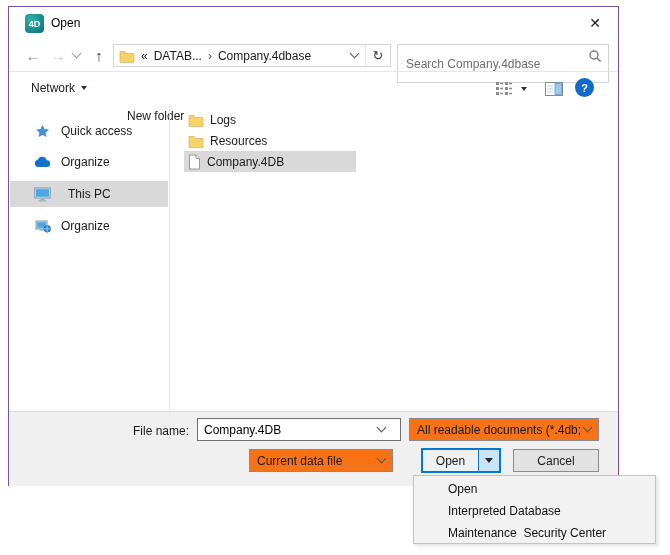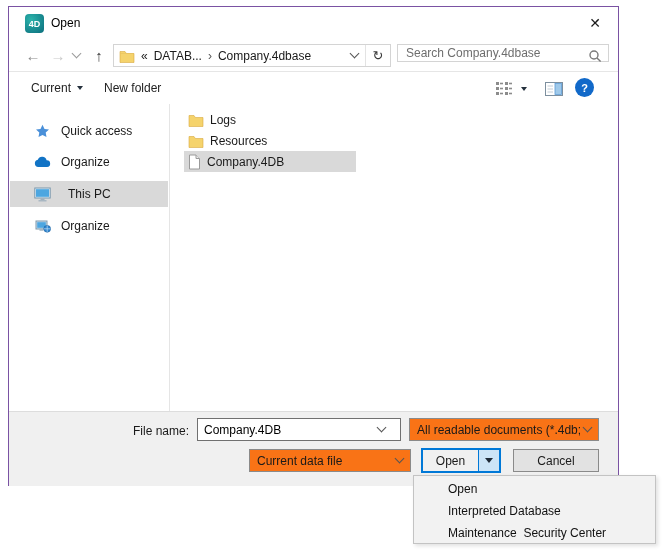--- a/index.html
+++ b/index.html
@@ -27,33 +27,33 @@
   .nav-up   { left:78px; color:#3d3d3d; }
 
   .addressbar { position:absolute; left:104px; top:37px; width:278px; height:23px;
     border:1px solid #d4d4d4; background:#fff; display:flex; align-items:center; }
   .crumb { margin-left:6px; white-space:nowrap; }
   .addr-sep { width:1px; height:21px; background:#e3e3e3; }
   .refresh-btn { width:24px; height:21px; display:flex; align-items:center; justify-content:center;
     font-size:13px; color:#3a3a3a; }
   .addr-chev-box { width:22px; display:flex; align-items:center; justify-content:center; }
 
-  .searchbox { position:absolute; left:388px; top:37px; width:212px; height:18px;
+  .searchbox { position:absolute; left:388px; top:37px; width:212px; height:39px;
     border:1px solid #d4d4d4; background:#fff; }
   .searchbox input { width:calc(100% - 24px); height:100%; border:none; outline:none;
     padding-left:8px; font-family:"Liberation Sans",sans-serif; font-size:12px; color:#1a1a1a; background:transparent; }
   .searchbox input::placeholder { color:#6e6e6e; opacity:1; }
   .search-icon { position:absolute; right:6px; top:4px; }
 
   
   .toolbar-line { position:absolute; left:0; right:0; top:64px; height:0; border-top:1px solid #e6e6e6; }
   .tool-btn { position:absolute; top:72px; height:18px; display:flex; align-items:center; gap:6px;
     font-size:12px; color:#222; cursor:pointer; }
   .organize-btn { left:22px; }
-  .newfolder-btn { left:95px; }
+  .newfolder-btn { left:118px;margin-top:28px; }
   .tri { width:0; height:0; border-left:3.5px solid transparent; border-right:3.5px solid transparent;
     border-top:4.5px solid #25313d; }
   .view-icon-btn { position:absolute; left:486px; top:74px; }
   .view-chev { position:absolute; left:512px; top:80px; }
   .pane-icon-btn { position:absolute; left:536px; top:75px; }
   .help-btn { position:absolute; left:566px; top:71px; width:19px; height:19px; border-radius:50%;
     background:var(--help-blue,#1169c9); color:#fff; font-weight:bold; font-size:11px;
     display:flex; align-items:center; justify-content:center; cursor:pointer; }
 
   
@@ -74,21 +74,21 @@
     background:#f0f0f0; border-top:1px solid #dddddd; }
   .filename-label { position:absolute; left:80px; top:417px; width:100px; text-align:right; }
   .filename-box { position:absolute; left:188px; top:411px; width:204px; height:23px;
     border:1px solid #707070; background:#fff; display:flex; align-items:center; }
   .filename-box input { width:calc(100% - 22px); border:none; outline:none; padding-left:6px;
     font-family:"Liberation Sans",sans-serif; font-size:12px; color:#000; background:transparent; }
   .combo { border:1px solid #8a8a8a; background:#f97316; display:flex; align-items:center;
     padding:0 7px; cursor:pointer; position:absolute; height:23px; }
   .combo .val { flex:1; white-space:nowrap; overflow:hidden; }
   .filetype-combo { left:400px; top:411px; width:190px; }
-  .mode-combo { left:240px; top:442px; width:162px; }
+  .mode-combo { left:240px; top:442px; width:144px; }
   .chev { width:7px; height:7px; border-right:1px solid #555; border-bottom:1px solid #555;
     transform:rotate(45deg); margin-top:-4px; flex:none; }
 
   .open-btn { position:absolute; left:412px; top:441px; width:80px; height:25px;
     border:2px solid var(--focus-blue,#0078d7); display:flex; cursor:pointer; background:#f0f0f0; }
   .open-main { width:55px; display:flex; align-items:center; justify-content:center; }
   .open-arrow { flex:1; background:var(--split-button-bg,#cce4f7); border-left:1px solid var(--focus-blue,#0078d7);
     display:flex; align-items:center; justify-content:center; }
   .open-arrow .tri { border-top-color:#1e2936; border-top-width:5px; border-left-width:4px; border-right-width:4px; }
   .cancel-btn { position:absolute; left:504px; top:442px; width:86px; height:23px;
@@ -135,21 +135,21 @@
   <div class="searchbox">
     <input type="text" placeholder="Search Company.4dbase" style="">
     <svg class="search-icon" width="14" height="14" viewBox="0 0 14 14">
       <circle cx="6" cy="6" r="4" fill="none" stroke="#7a7a7a" stroke-width="1.4"></circle>
       <line x1="9" y1="9" x2="12.6" y2="12.6" stroke="#7a7a7a" stroke-width="1.4"></line>
     </svg>
   </div>
 
   <div class="toolbar-line"></div>
   <div class="tool-btn organize-btn">
-    <span>Current</span>
+    <span>Network</span>
     <span class="tri"></span>
   </div>
   <div class="tool-btn newfolder-btn">
     <span>New folder</span>
   </div>
   <svg class="view-icon-btn" width="18" height="15" viewBox="0 0 18 15">
     <g fill="#8c8c8c">
       <rect x="1" y="1" width="3" height="3"></rect>
         <rect x="5" y="1.7" width="3" height="1.6"></rect>
       <rect x="1" y="6" width="3" height="3"></rect>

